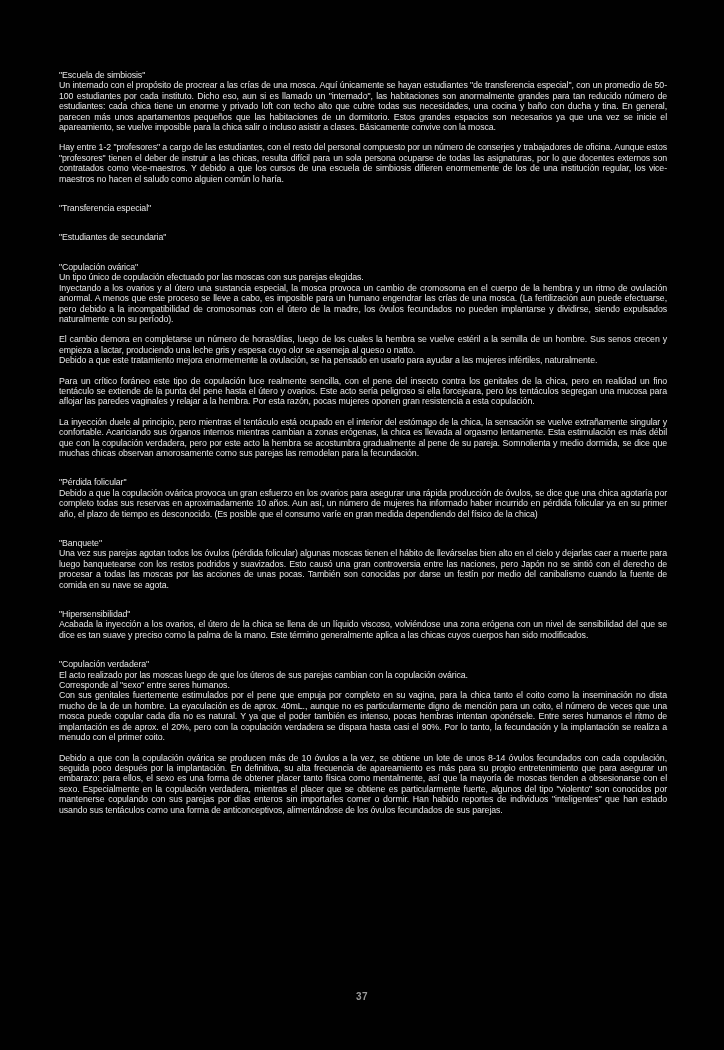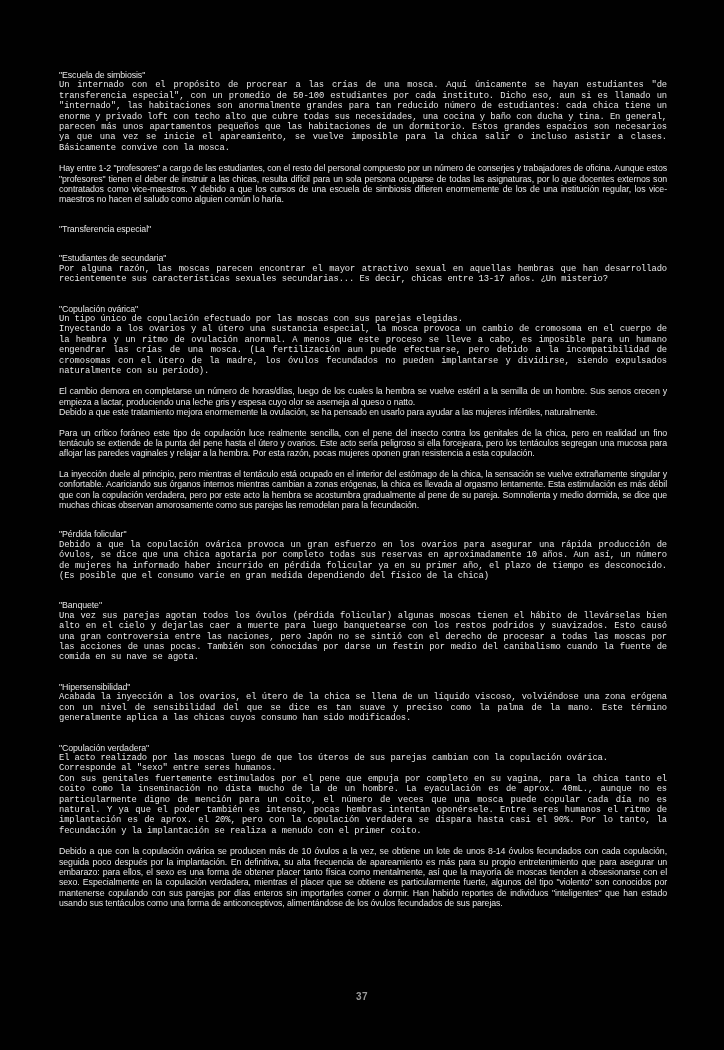--- a/index.html
+++ b/index.html
@@ -39,21 +39,20 @@
   .para {
     font-size: 8.8px;
     line-height: 10.4px;
     letter-spacing: -0.1px;
     text-align: justify;
     white-space: pre-line;
     margin: 10px 0 0 0;
   }
   .section-title + .para {
     margin-top: 0;
-    font-family: Liberation Mono, monospace;
   }
   .page-number {
     position: absolute;
     left: 0;
     right: 0;
     bottom: 48px;
     text-align: center;
     color: #9a9a9a;
     font-size: 10px;
     font-weight: bold;
@@ -68,42 +67,41 @@
       <section class="section">
         <h2 class="section-title">"Escuela de simbiosis"</h2>
         <p class="para">Un internado con el propósito de procrear a las crías de una mosca. Aquí únicamente se hayan estudiantes "de transferencia especial", con un promedio de 50-100 estudiantes por cada instituto. Dicho eso, aun si es llamado un "internado", las habitaciones son anormalmente grandes para tan reducido número de estudiantes: cada chica tiene un enorme y privado loft con techo alto que cubre todas sus necesidades, una cocina y baño con ducha y tina. En general, parecen más unos apartamentos pequeños que las habitaciones de un dormitorio. Estos grandes espacios son necesarios ya que una vez se inicie el apareamiento, se vuelve imposible para la chica salir o incluso asistir a clases. Básicamente convive con la mosca.</p>
         <p class="para">Hay entre 1-2 "profesores" a cargo de las estudiantes, con el resto del personal compuesto por un número de conserjes y trabajadores de oficina. Aunque estos "profesores" tienen el deber de instruir a las chicas, resulta difícil para un sola persona ocuparse de todas las asignaturas, por lo que docentes externos son contratados como vice-maestros. Y debido a que los cursos de una escuela de simbiosis difieren enormemente de los de una institución regular, los vice-maestros no hacen el saludo como alguien común lo haría.</p>
       </section>
       <section class="section">
         <h2 class="section-title">"Transferencia especial"</h2>
       </section>
       <section class="section">
         <h2 class="section-title">"Estudiantes de secundaria"</h2>
-        <p class="para">Por alguna razón, las moscas parecen encontrar el mayor atractivo sexual en aquellas hembras que han desarrollado recientemente sus características sexuales secundarias... Es decir, chicas entre 13-17 años. ¿Un misterio?</p>
       </section>
       <section class="section">
         <h2 class="section-title">"Copulación ovárica"</h2>
         <p class="para">Un tipo único de copulación efectuado por las moscas con sus parejas elegidas.
 Inyectando a los ovarios y al útero una sustancia especial, la mosca provoca un cambio de cromosoma en el cuerpo de la hembra y un ritmo de ovulación anormal. A menos que este proceso se lleve a cabo, es imposible para un humano engendrar las crías de una mosca. (La fertilización aun puede efectuarse, pero debido a la incompatibilidad de cromosomas con el útero de la madre, los óvulos fecundados no pueden implantarse y dividirse, siendo expulsados naturalmente con su período).</p>
         <p class="para">El cambio demora en completarse un número de horas/días, luego de los cuales la hembra se vuelve estéril a la semilla de un hombre. Sus senos crecen y empieza a lactar, produciendo una leche gris y espesa cuyo olor se asemeja al queso o natto.
 Debido a que este tratamiento mejora enormemente la ovulación, se ha pensado en usarlo para ayudar a las mujeres infértiles, naturalmente.</p>
         <p class="para">Para un crítico foráneo este tipo de copulación luce realmente sencilla, con el pene del insecto contra los genitales de la chica, pero en realidad un fino tentáculo se extiende de la punta del pene hasta el útero y ovarios. Este acto sería peligroso si ella forcejeara, pero los tentáculos segregan una mucosa para aflojar las paredes vaginales y relajar a la hembra. Por esta razón, pocas mujeres oponen gran resistencia a esta copulación.</p>
         <p class="para">La inyección duele al principio, pero mientras el tentáculo está ocupado en el interior del estómago de la chica, la sensación se vuelve extrañamente singular y confortable. Acariciando sus órganos internos mientras cambian a zonas erógenas, la chica es llevada al orgasmo lentamente. Esta estimulación es más débil que con la copulación verdadera, pero por este acto la hembra se acostumbra gradualmente al pene de su pareja. Somnolienta y medio dormida, se dice que muchas chicas observan amorosamente como sus parejas las remodelan para la fecundación.</p>
       </section>
       <section class="section">
         <h2 class="section-title">"Pérdida folicular"</h2>
         <p class="para">Debido a que la copulación ovárica provoca un gran esfuerzo en los ovarios para asegurar una rápida producción de óvulos, se dice que una chica agotaría por completo todas sus reservas en aproximadamente 10 años. Aun así, un número de mujeres ha informado haber incurrido en pérdida folicular ya en su primer año, el plazo de tiempo es desconocido. (Es posible que el consumo varíe en gran medida dependiendo del físico de la chica)</p>
       </section>
       <section class="section">
         <h2 class="section-title">"Banquete"</h2>
         <p class="para">Una vez sus parejas agotan todos los óvulos (pérdida folicular) algunas moscas tienen el hábito de llevárselas bien alto en el cielo y dejarlas caer a muerte para luego banquetearse con los restos podridos y suavizados. Esto causó una gran controversia entre las naciones, pero Japón no se sintió con el derecho de procesar a todas las moscas por las acciones de unas pocas. También son conocidas por darse un festín por medio del canibalismo cuando la fuente de comida en su nave se agota.</p>
       </section>
       <section class="section">
         <h2 class="section-title">"Hipersensibilidad"</h2>
-        <p class="para">Acabada la inyección a los ovarios, el útero de la chica se llena de un líquido viscoso, volviéndose una zona erógena con un nivel de sensibilidad del que se dice es tan suave y preciso como la palma de la mano. Este término generalmente aplica a las chicas cuyos consumo han sido modificados.</p>
+        <p class="para">Acabada la inyección a los ovarios, el útero de la chica se llena de un líquido viscoso, volviéndose una zona erógena con un nivel de sensibilidad del que se dice es tan suave y preciso como la palma de la mano. Este término generalmente aplica a las chicas cuyos cuerpos han sido modificados.</p>
       </section>
       <section class="section">
         <h2 class="section-title">"Copulación verdadera"</h2>
         <p class="para">El acto realizado por las moscas luego de que los úteros de sus parejas cambian con la copulación ovárica.
 Corresponde al "sexo" entre seres humanos.
 Con sus genitales fuertemente estimulados por el pene que empuja por completo en su vagina, para la chica tanto el coito como la inseminación no dista mucho de la de un hombre. La eyaculación es de aprox. 40mL., aunque no es particularmente digno de mención para un coito, el número de veces que una mosca puede copular cada día no es natural. Y ya que el poder también es intenso, pocas hembras intentan oponérsele. Entre seres humanos el ritmo de implantación es de aprox. el 20%, pero con la copulación verdadera se dispara hasta casi el 90%. Por lo tanto, la fecundación y la implantación se realiza a menudo con el primer coito.</p>
         <p class="para">Debido a que con la copulación ovárica se producen más de 10 óvulos a la vez, se obtiene un lote de unos 8-14 óvulos fecundados con cada copulación, seguida poco después por la implantación. En definitiva, su alta frecuencia de apareamiento es más para su propio entretenimiento que para asegurar un embarazo: para ellos, el sexo es una forma de obtener placer tanto física como mentalmente, así que la mayoría de moscas tienden a obsesionarse con el sexo. Especialmente en la copulación verdadera, mientras el placer que se obtiene es particularmente fuerte, algunos del tipo "violento" son conocidos por mantenerse copulando con sus parejas por días enteros sin importarles comer o dormir. Han habido reportes de individuos "inteligentes" que han estado usando sus tentáculos como una forma de anticonceptivos, alimentándose de los óvulos fecundados de sus parejas.</p>
       </section>
     </div>
   <div class="page-number">37</div>

